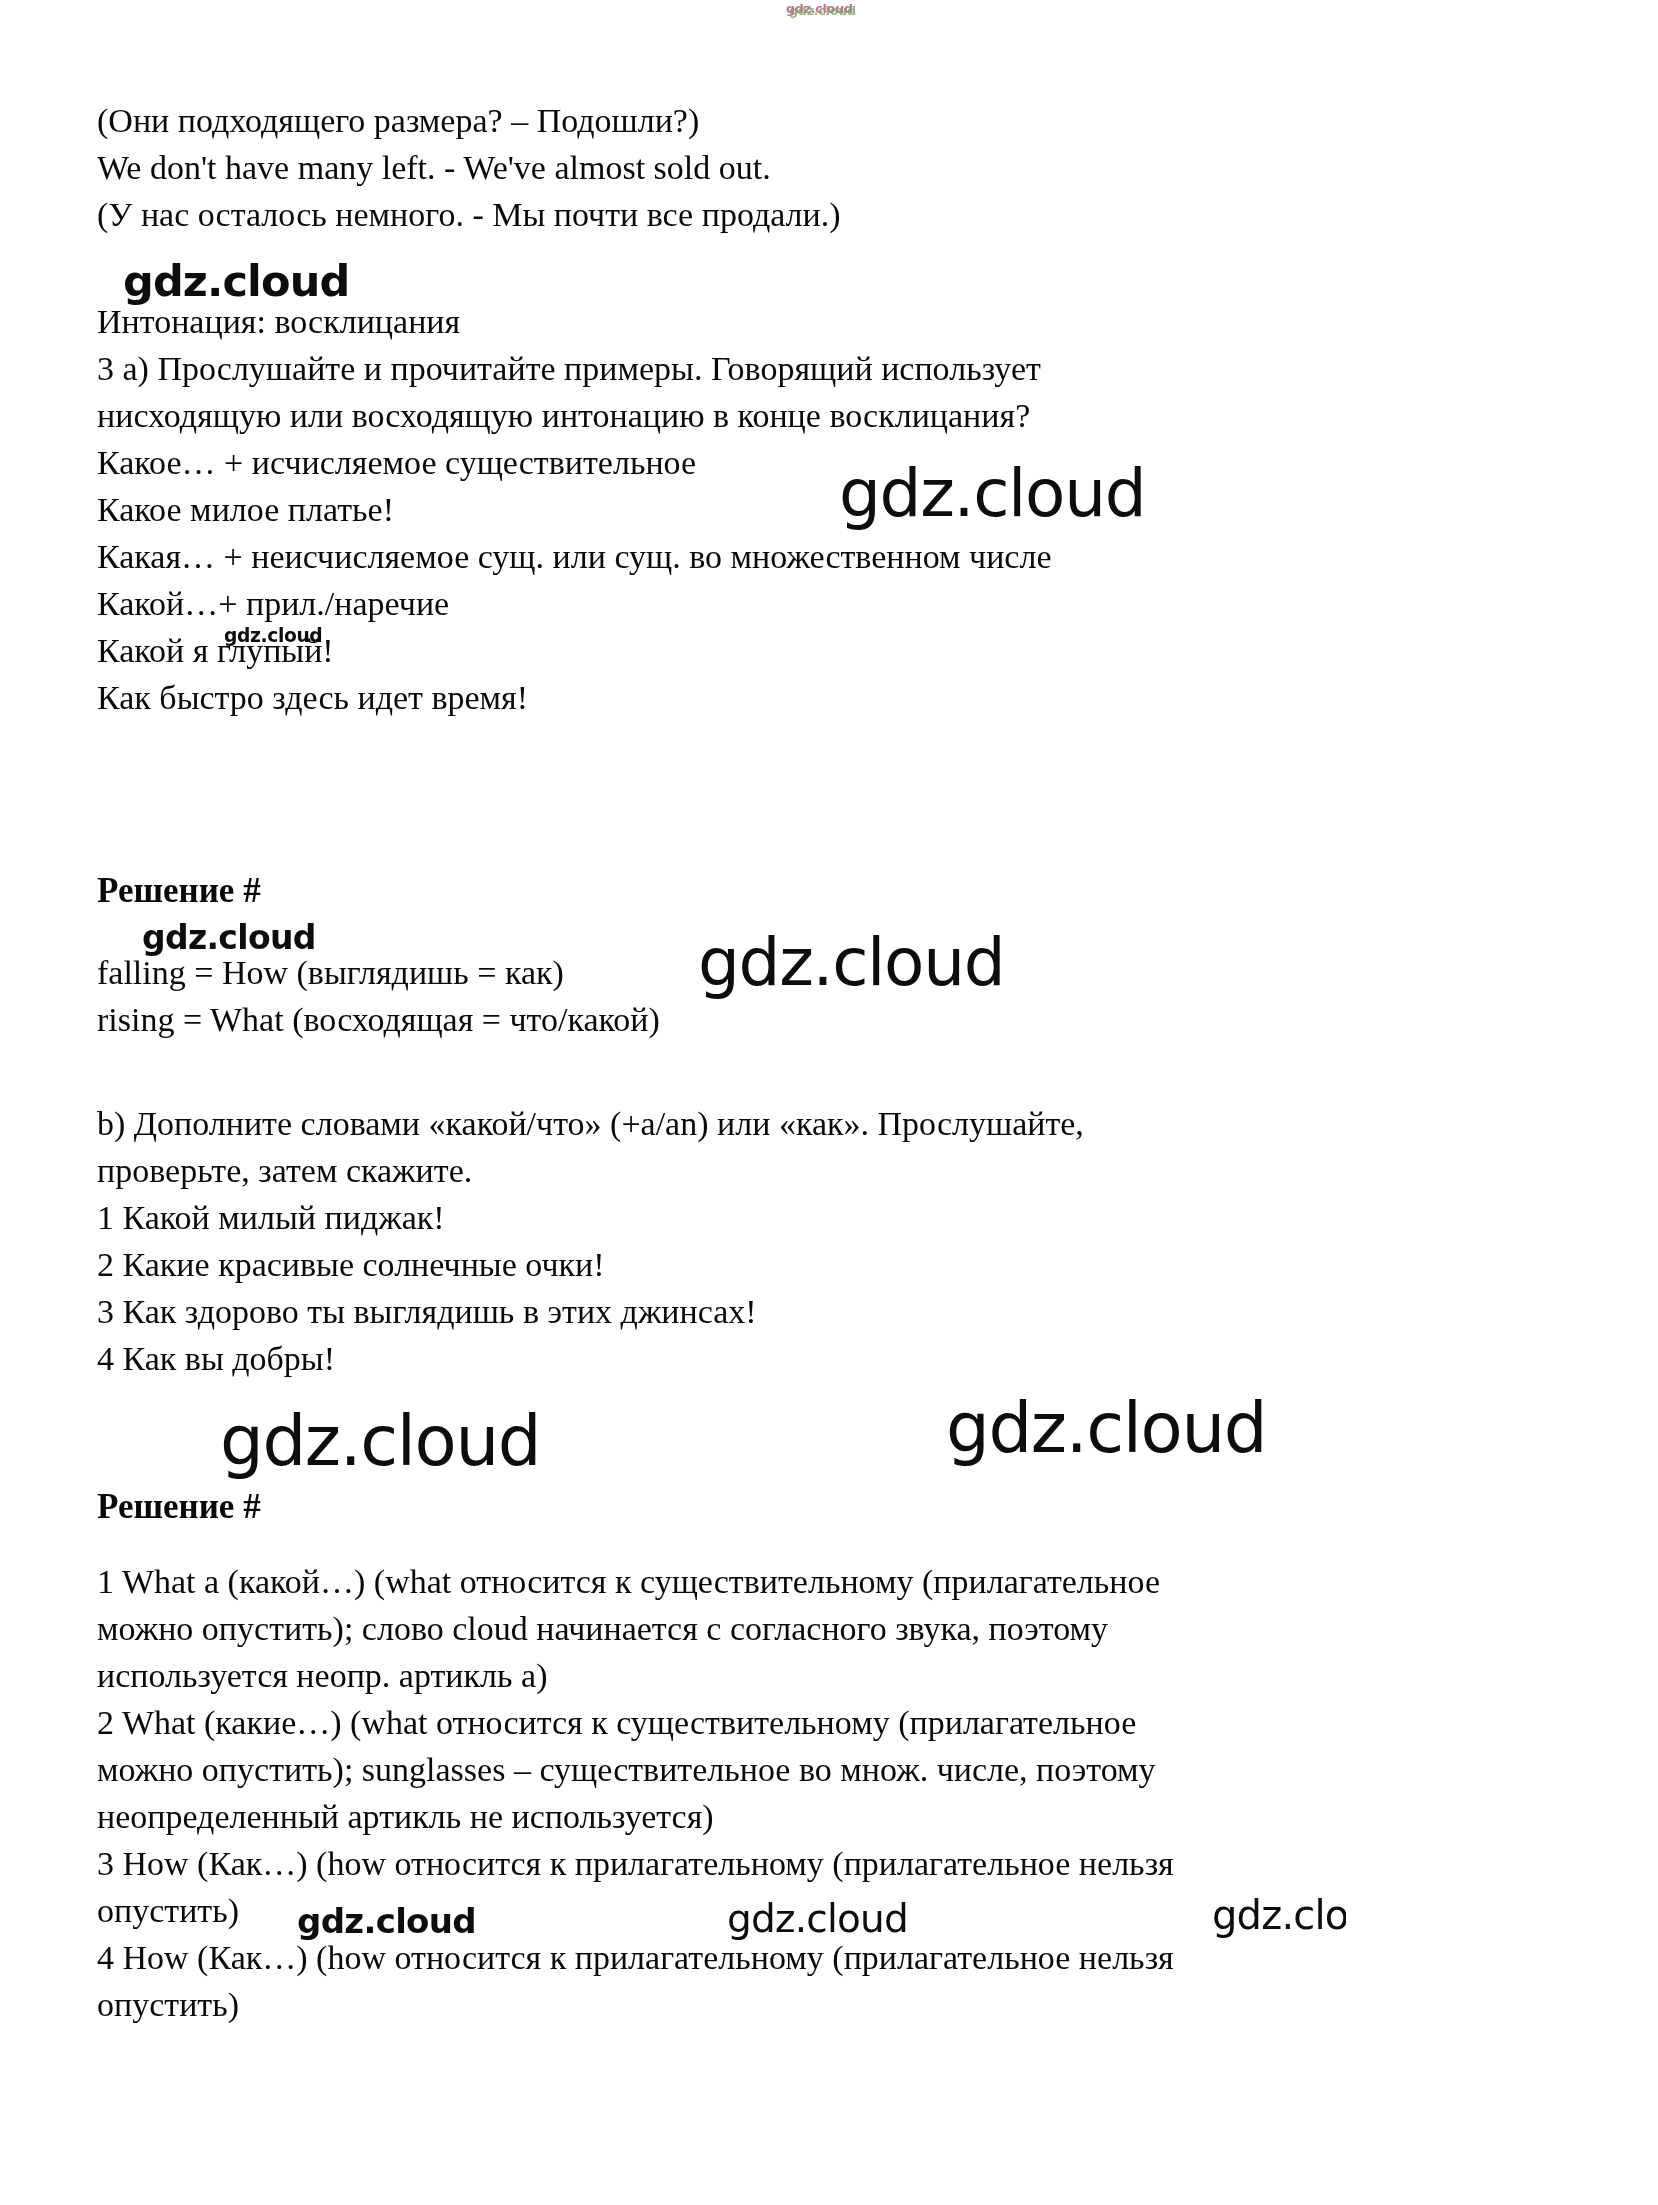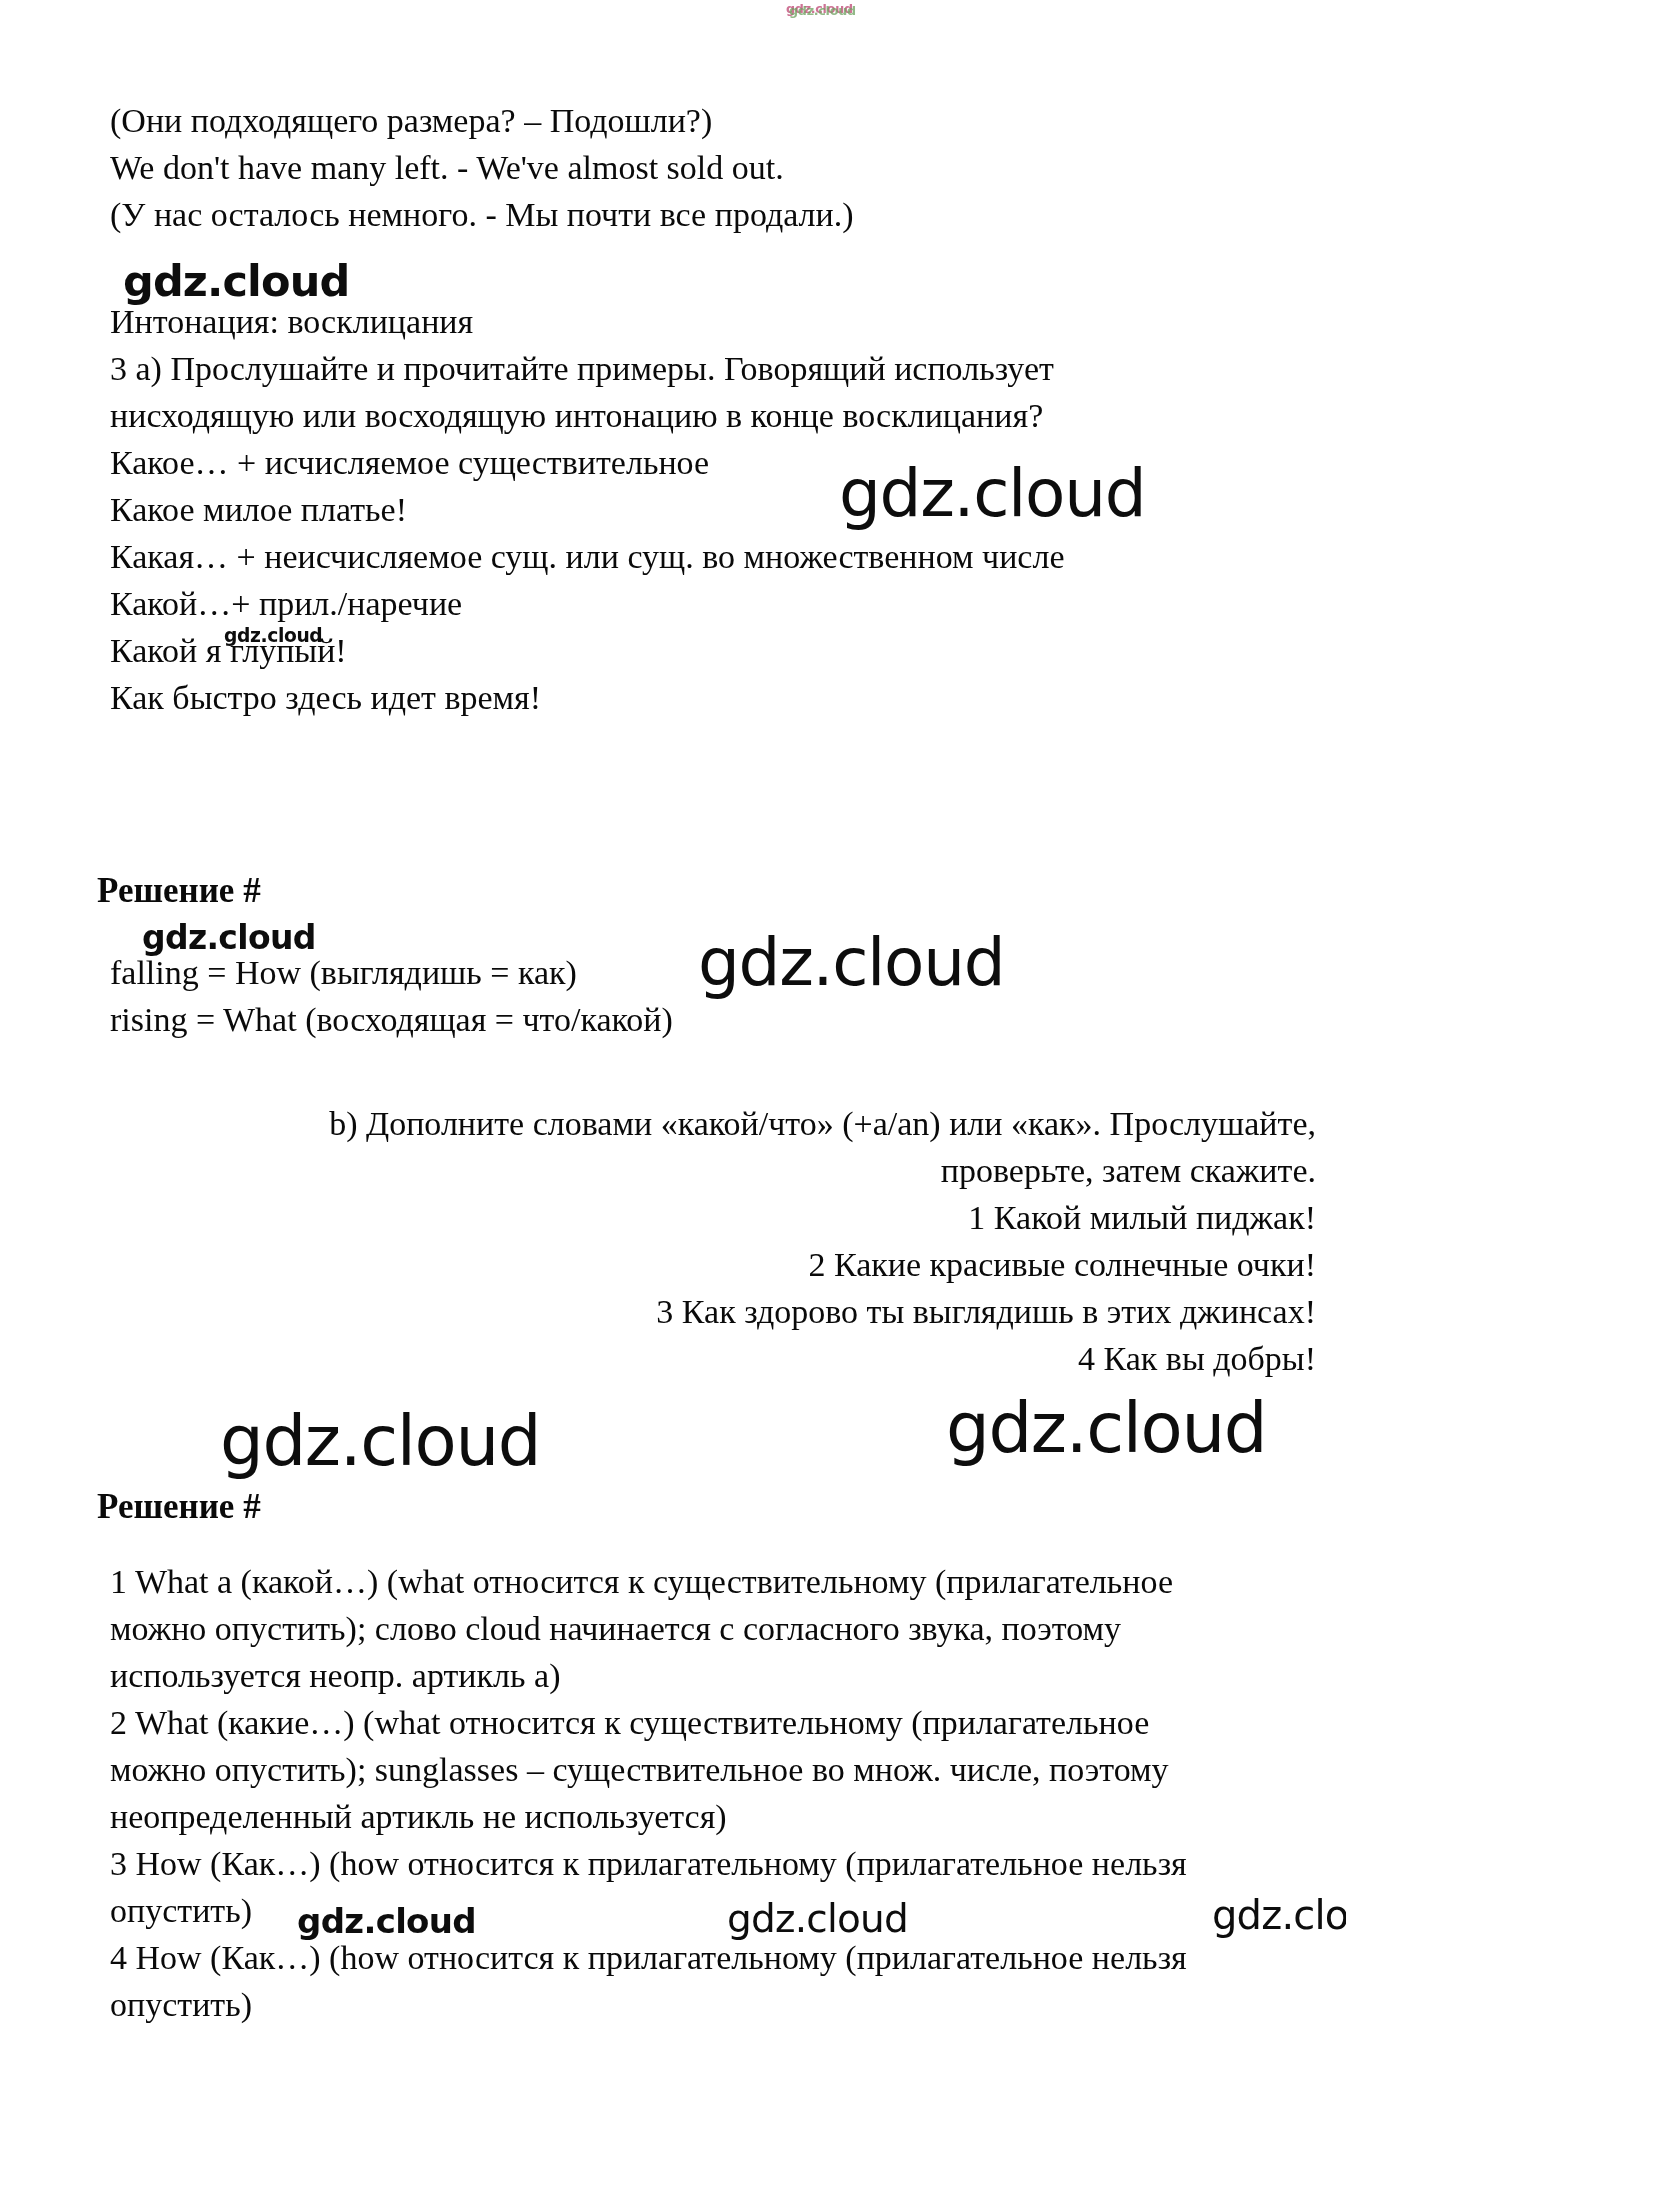--- a/index.html
+++ b/index.html
@@ -7,21 +7,21 @@
     position: relative;
     width: 1346px;
     height: 2205px;
     background: #ffffff;
     overflow: hidden;
     font-family: "Liberation Serif", "DejaVu Serif", serif;
     font-size: 34px;
     line-height: 47px;
     color: #0a0a0a;
   }
-  .block { position: absolute; left: 110px; right: 30px; }
+  .block { position: absolute; left: 97px; right: 30px; }
   .ln { white-space: nowrap; }
   .heading {
     position: absolute; left: 97px;
     font-weight: bold;
     font-size: 35px;
   }
   
   .wm {
     position: absolute;
     font-family: "DejaVu Sans", "Liberation Sans", sans-serif;
@@ -41,21 +41,21 @@
   .wm6  { left: 220px;  top: 1407px; font-size: 69px; }
   .wm7  { left: 946px; top: 1394px; font-size: 69px; }
   .wm8  { left: 297px;  top: 1904px; font-size: 34px; font-weight: 700; }
   .wm9  { left: 727px;  top: 1899px; font-size: 39px; }
   .wm10 { left: 1212px; top: 1895px; font-size: 40px; }
   
   #b-intro        { top: 97px; }
   #b-intonation   { top: 298px; }
   #h-solution-a   { top: 867px; }
   #b-solution-a   { top: 949px; }
-  #b-task-b       { top: 1100px; text-align: right; }
+  #b-task-b       { top: 1100px; }
   #h-solution-b   { top: 1483px; }
   #b-solution-b   { top: 1558px; }
 </style>
 </head>
 <body>
 
 <div class="page">
 
   <span class="wm wm-top-a">gdz.cloud</span>
   <span class="wm wm-top-b">gdz.cloud</span>

